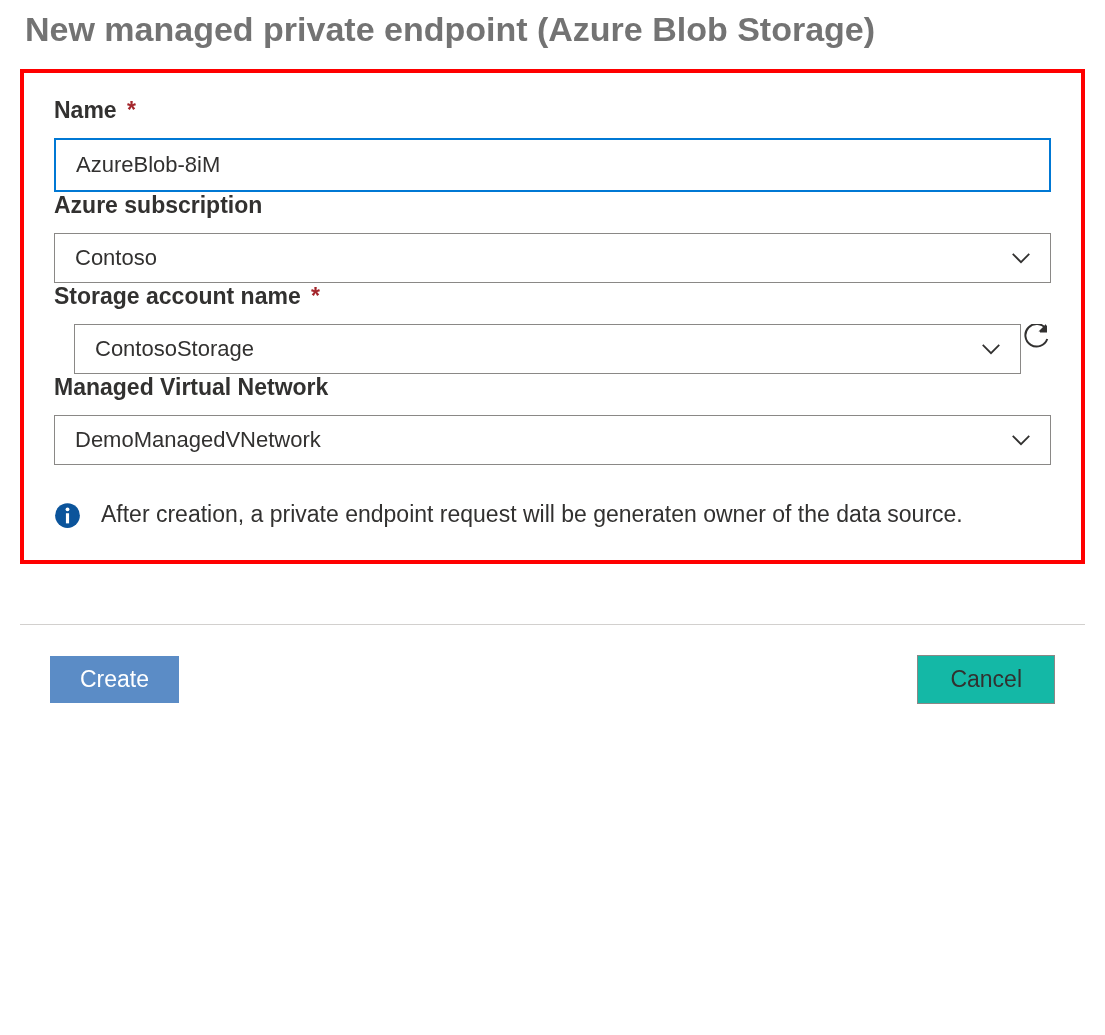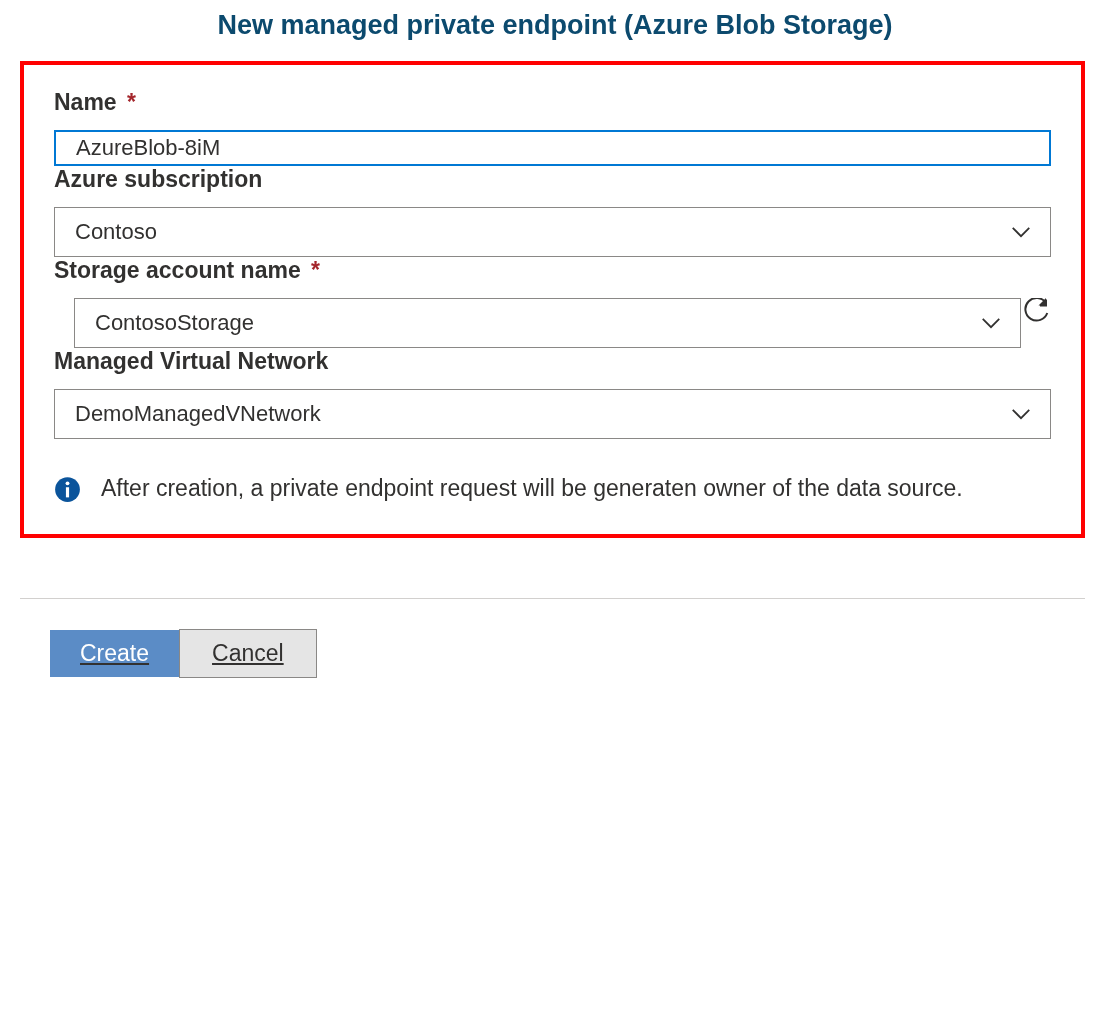--- a/index.html
+++ b/index.html
@@ -9,26 +9,25 @@
     }
     body {
       font-family: "Segoe UI", -apple-system, BlinkMacSystemFont, sans-serif;
       background: #ffffff;
       color: #323130;
       width: 1105px;
       height: 1035px;
       padding: 10px 20px;
     }
     .page-title {
-      font-size: 27px;
+      font-size: 34px;
       font-weight: 600;
-      color: #0c4a6e;
+      color: #737373;
       margin-bottom: 20px;
       padding-left: 5px;
-      text-align: center;
     }
     .form-container {
       border: 4px solid #ff0000;
       padding: 24px 30px 28px 30px;
       margin-bottom: 60px;
     }
     .field-group {
     }
     .field-group.last {
       margin-bottom: 32px;
@@ -39,21 +38,21 @@
       color: #323130;
       display: block;
       margin-bottom: 14px;
     }
     .required {
       color: #a4262c;
       margin-left: 4px;
     }
     .text-input {
       width: 100%;
-      height: 36px;
+      height: 54px;
       border: 2px solid #0078d4;
       font-size: 22px;
       padding: 0 20px;
       color: #323130;
       outline: none;
       font-family: inherit;
     }
     .dropdown-row {
       display: flex;
       padding-left: 20px;
@@ -112,36 +111,36 @@
       color: #323130;
       line-height: 1.5;
     }
     .divider {
       border: none;
       border-top: 1px solid #d2d0ce;
       margin: 0 0 30px 0;
     }
     .button-row {
       display: flex;
+      justify-content: space-between;
       align-items: center;
       padding: 0 30px;
-      text-decoration: underline;
     }
     .btn-primary {
       background: #5b8cc6;
       color: #ffffff;
       border: none;
       font-size: 23px;
       font-weight: 400;
       padding: 10px 30px;
       cursor: pointer;
       font-family: inherit;
     }
     .btn-secondary {
-      background: #e5e5e5;
+      background: #14b8a6;
       color: #323130;
       border: 1px solid #8a8886;
       font-size: 23px;
       font-weight: 400;
       padding: 10px 32px;
       cursor: pointer;
       font-family: inherit;
     }
   </style>
 </head>

